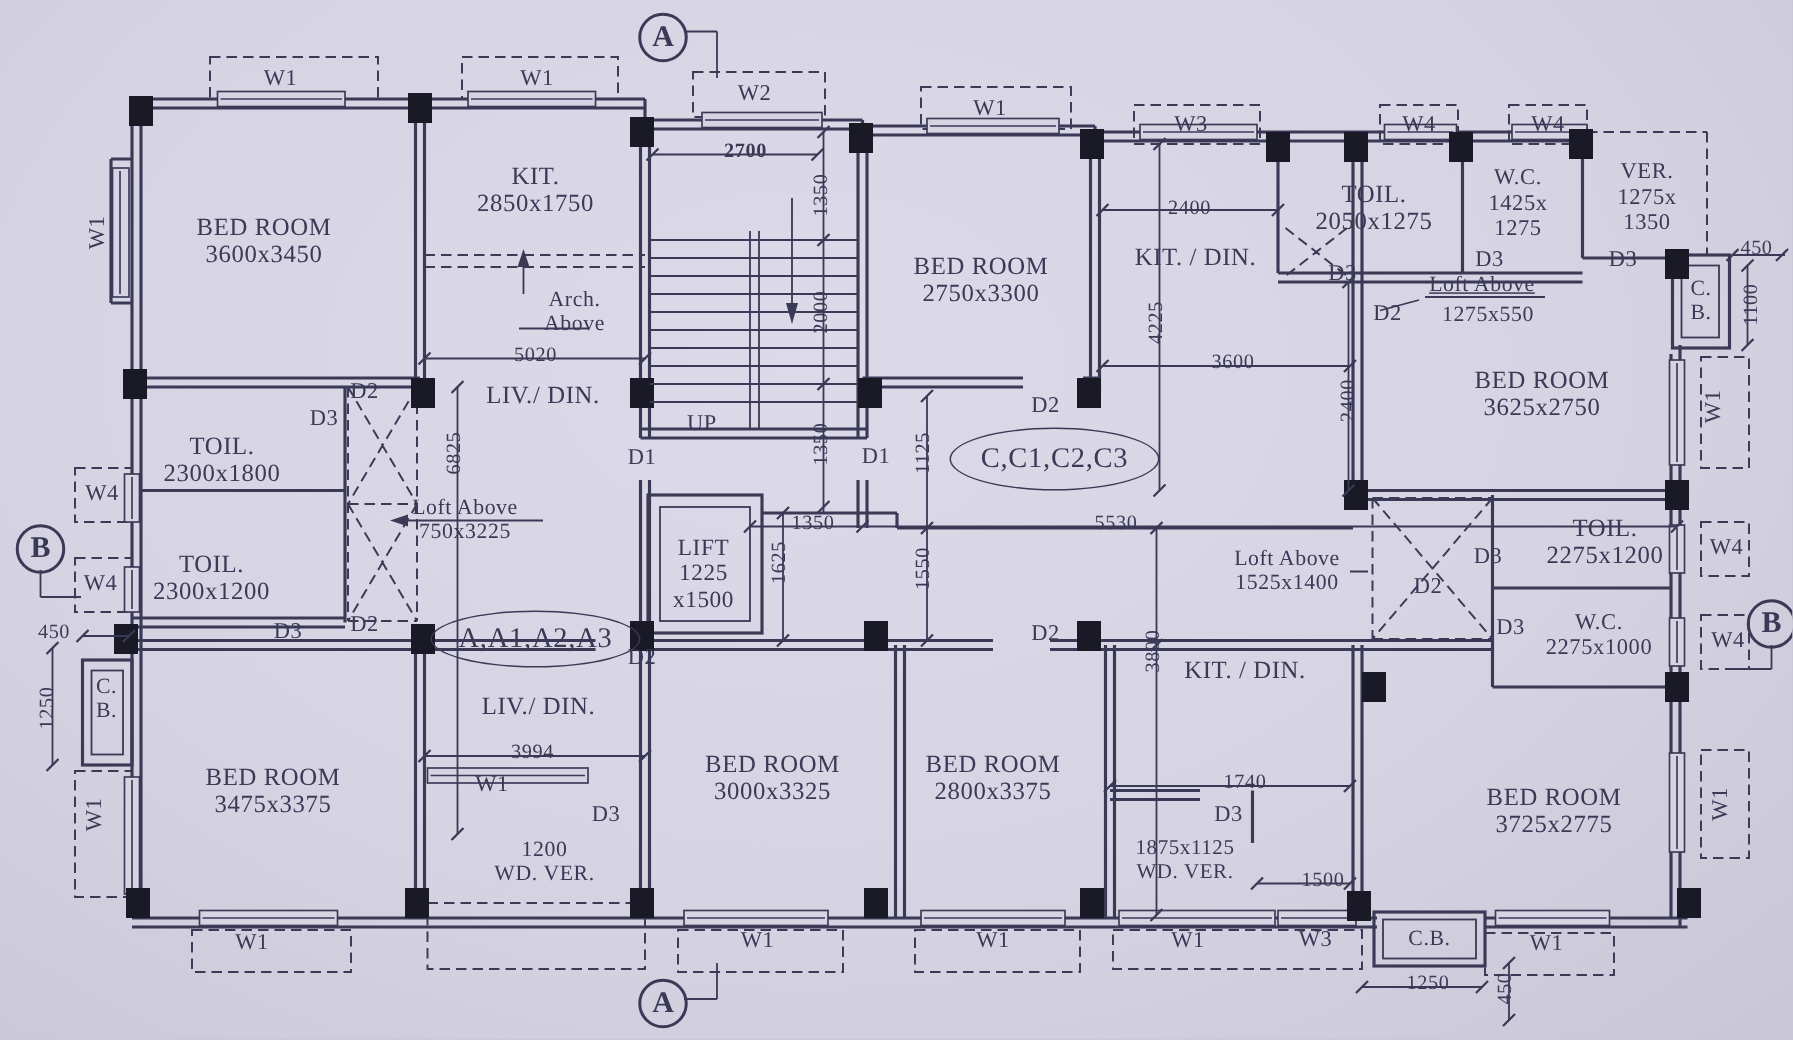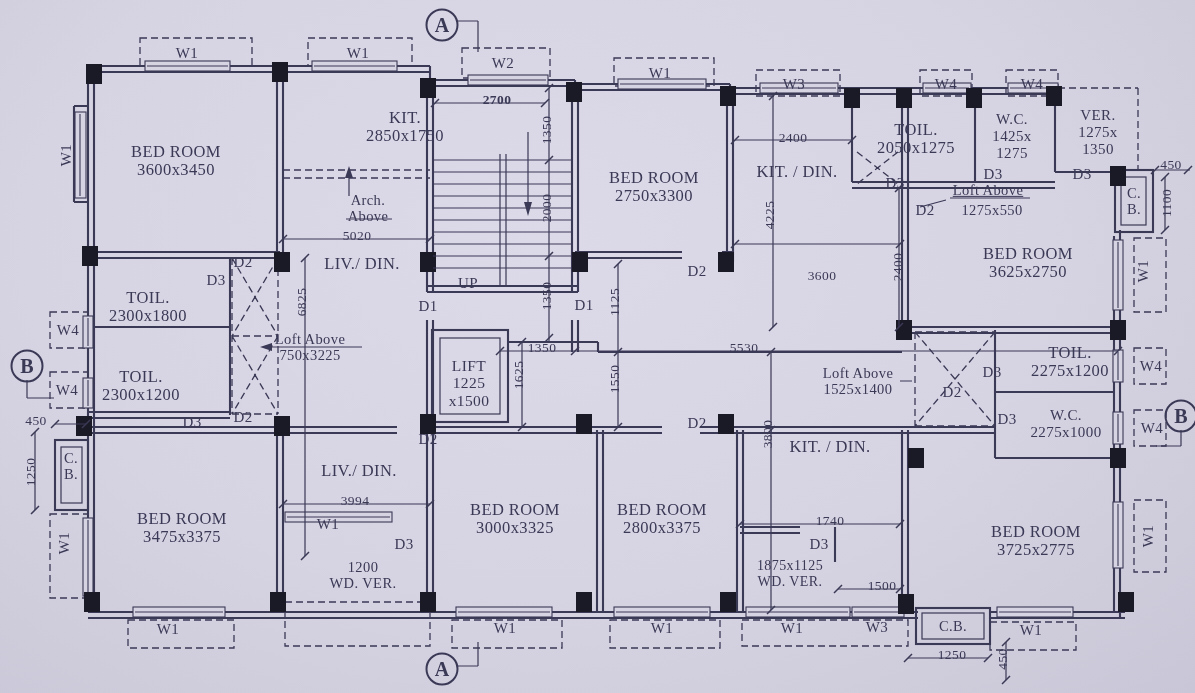--- a/index.html
+++ b/index.html
@@ -212,21 +212,21 @@
         M896 528 L904 520 M834 593 L842 585 M896 593 L904 585 M904 662 L912 654
         M984 662 L992 654 M1002 646 L1010 638 M1002 684 L1010 676 M51 428 L59 420
         M82 428 L90 420 M31 436 L39 428 M31 514 L39 506 M1151 174 L1159 166
         M1184 174 L1192 166 M1161 181 L1169 173 M1161 234 L1169 226"></path>
     </g>
   </svg>
 
   <div class="layer">
       <div class="t room" style="left: 176px; top: 161px;">BED ROOM
 3600x3450</div>
-      <div class="t room" style="left: 357px; top: 127px; margin-left: 48px;">KIT.
+      <div class="t room" style="left: 357px; top: 127px;">KIT.
 2850x1750</div>
       <div class="t room" style="left: 654px; top: 187px;">BED ROOM
 2750x3300</div>
       <div class="t room" style="left: 916px; top: 139px;">TOIL.
 2050x1275</div>
       <div class="t room" style="left: 1012px; top: 136px; font-size: 15px;">W.C.
 1425x
 1275</div>
       <div class="t room" style="left: 1098px; top: 132px; font-size: 15px;">VER.
 1275x
@@ -250,21 +250,21 @@
 3000x3325</div>
       <div class="t room" style="left: 662px; top: 519px;">BED ROOM
 2800x3375</div>
       <div class="t room" style="left: 1036px; top: 541px;">BED ROOM
 3725x2775</div>
       <div class="t room" style="left: 362px; top: 264px;">LIV./ DIN.</div>
       <div class="t room" style="left: 359px; top: 471px;">LIV./ DIN.</div>
       <div class="t room" style="left: 797px; top: 172px;">KIT. / DIN.</div>
       <div class="t room" style="left: 830px; top: 447px;">KIT. / DIN.</div>
       <div class="t tag" style="left: 468px; top: 283px;">UP</div>
-      <div class="t note" style="left: 368px; top: 208px;">Arch.
+      <div class="t note" style="left: 383px; top: 208px;">Arch.
 Above</div>
       <div class="t note" style="left: 310px; top: 347px;">Loft Above
 750x3225</div>
       <div class="t note u" style="left: 988px; top: 190px;">Loft Above</div>
       <div class="t note" style="left: 992px; top: 210px;">1275x550</div>
       <div class="t note" style="left: 858px; top: 381px;">Loft Above
 1525x1400</div>
       <div class="t note" style="left: 363px; top: 575px;">1200
 WD. VER.</div>
       <div class="t note" style="left: 790px; top: 574px; font-size: 14px;">1875x1125
@@ -322,28 +322,30 @@
       <div class="t dim rot" style="left: 302px; top: 302px;">6825</div>
       <div class="t dim rot" style="left: 615px; top: 302px;">1125</div>
       <div class="t dim" style="left: 542px; top: 348px;">1350</div>
       <div class="t dim" style="left: 744px; top: 348px;">5530</div>
       <div class="t dim rot" style="left: 519px; top: 375px;">1625</div>
       <div class="t dim rot" style="left: 615px; top: 379px;">1550</div>
       <div class="t dim rot" style="left: 768px; top: 434px;">3800</div>
       <div class="t dim" style="left: 355px; top: 501px;">3994</div>
       <div class="t dim" style="left: 793px; top: 138px;">2400</div>
       <div class="t dim rot" style="left: 770px; top: 215px;">4225</div>
-      <div class="t dim" style="left: 822px; top: 241px; margin-top: 35px;">3600</div>
+      <div class="t dim" style="left: 822px; top: 241px;">3600</div>
       <div class="t dim rot" style="left: 898px; top: 267px;">2400</div>
       <div class="t dim" style="left: 830px; top: 521px;">1740</div>
       <div class="t dim" style="left: 882px; top: 586px;">1500</div>
       <div class="t dim" style="left: 952px; top: 655px;">1250</div>
       <div class="t dim rot" style="left: 1003px; top: 659px;">450</div>
       <div class="t dim" style="left: 36px; top: 421px;">450</div>
       <div class="t dim rot" style="left: 31px; top: 472px;">1250</div>
       <div class="t dim" style="left: 1171px; top: 165px;">450</div>
       <div class="t dim rot" style="left: 1167px; top: 203px;">1100</div>
+      <div class="oval" style="left: 357px; top: 426px; width: 138px; height: 36px;">A,A1,A2,A3</div>
+      <div class="oval" style="left: 703px; top: 306px; width: 138px; height: 40px;">C,C1,C2,C3</div>
       <div class="marker" style="left: 442px; top: 25px;">A</div>
       <div class="marker" style="left: 27px; top: 366px;">B</div>
       <div class="marker" style="left: 1181px; top: 416px;">B</div>
       <div class="marker" style="left: 442px; top: 669px;">A</div>
     </div>
 </div>
 
 </body></html>

